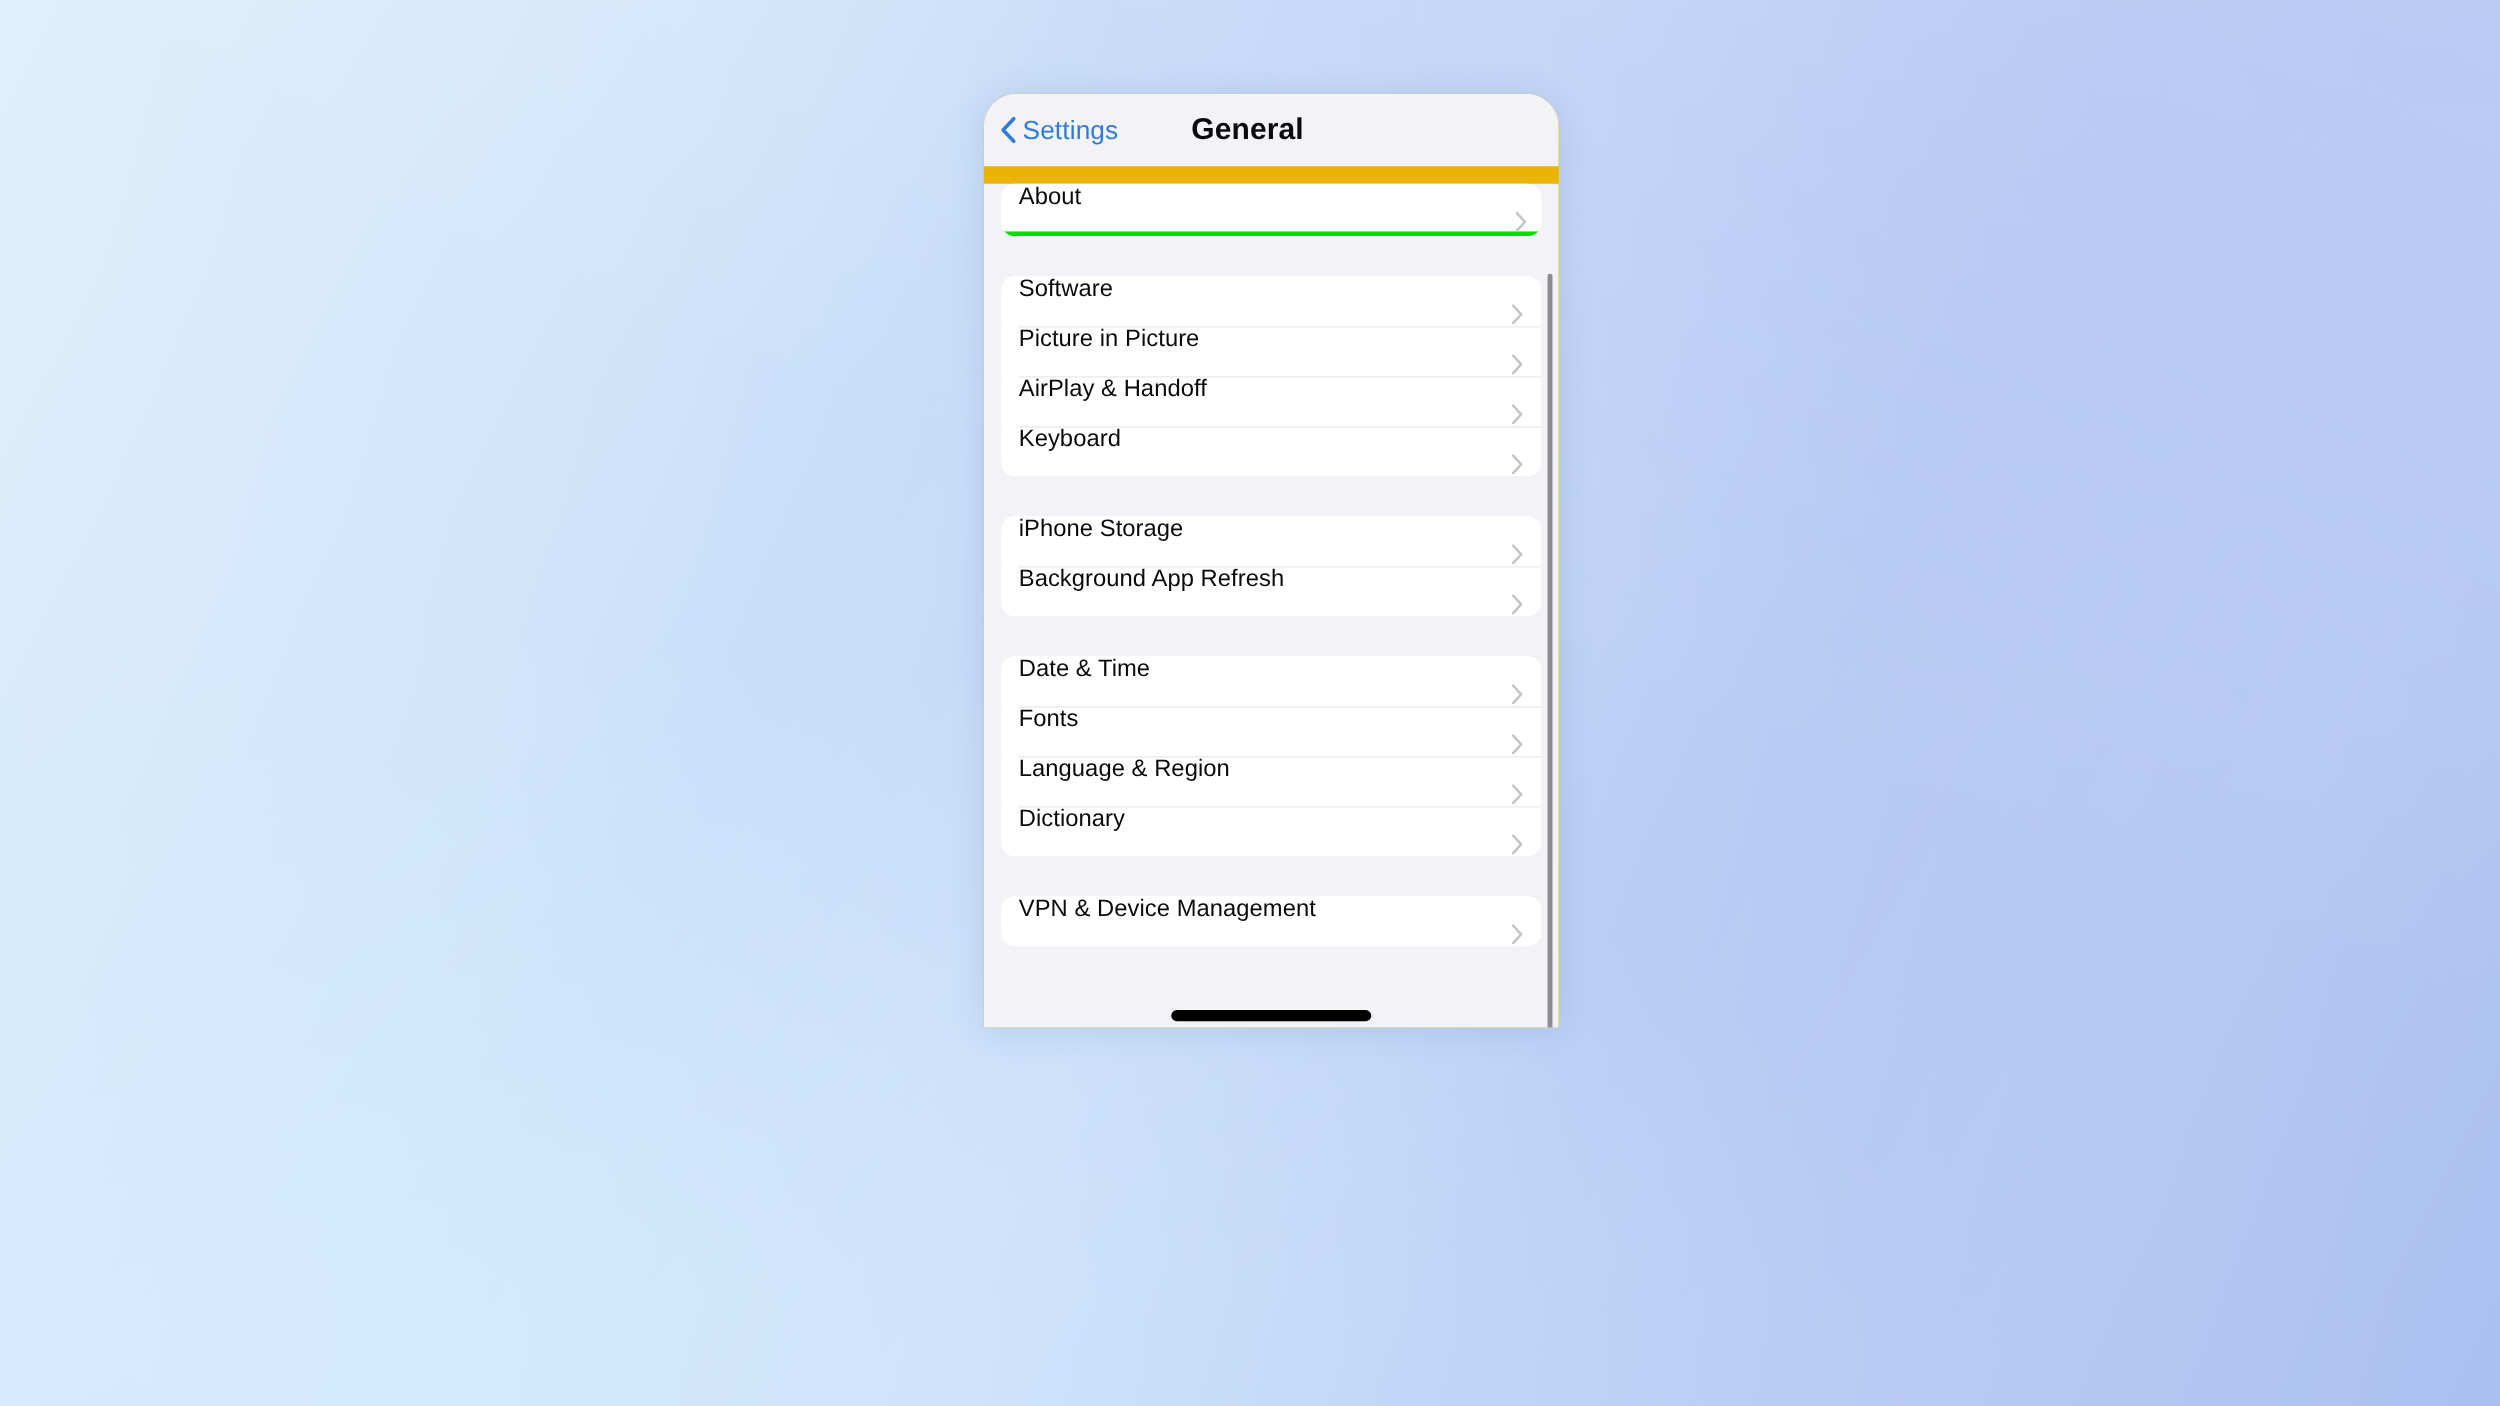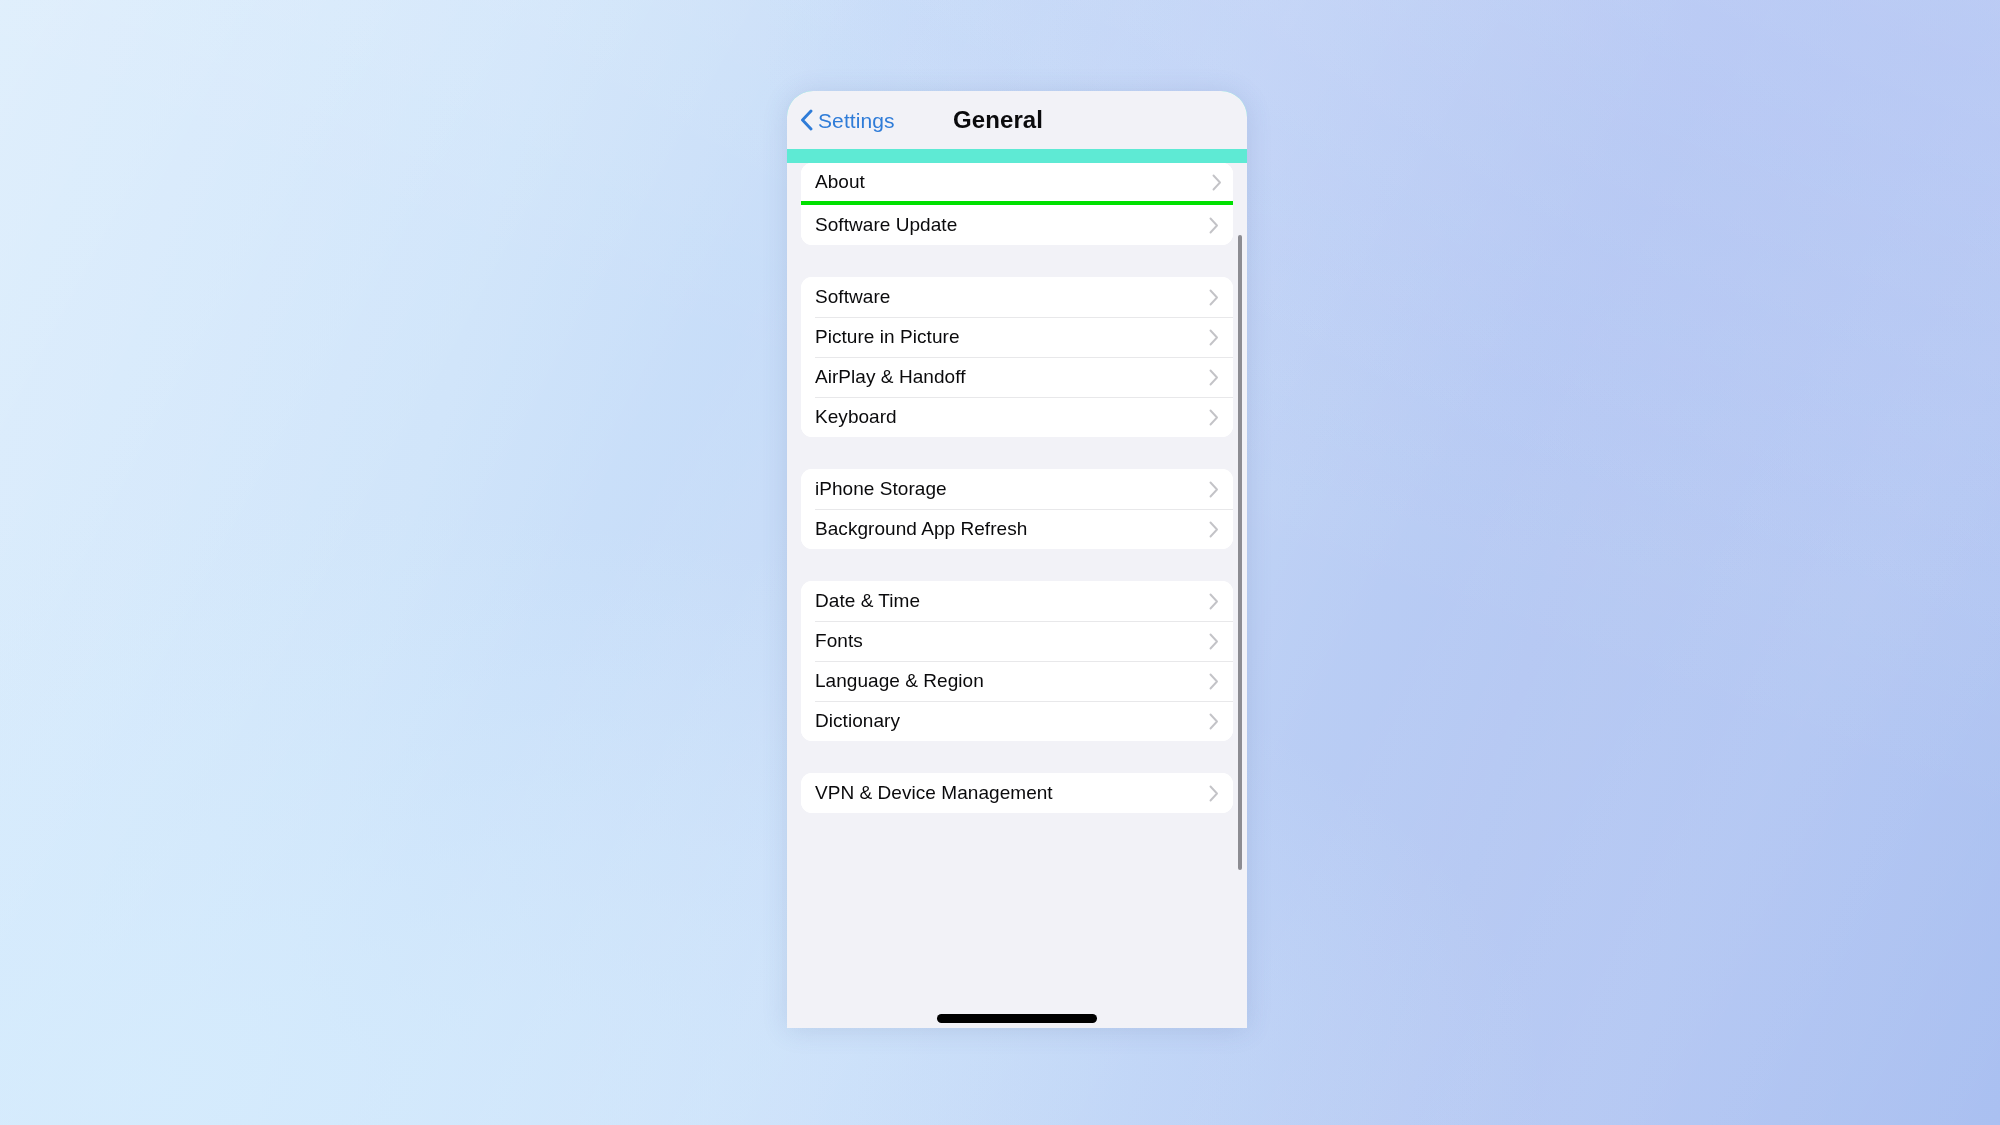--- a/index.html
+++ b/index.html
@@ -41,26 +41,25 @@
       radial-gradient(120% 90% at 8% 96%, rgba(214,236,253,0.85) 0%, rgba(214,236,253,0) 58%),
       radial-gradient(100% 80% at 98% 4%, rgba(166,186,242,0.55) 0%, rgba(166,186,242,0) 60%);
   }
 
   
   #phone {
     position: absolute;
     left: 787px;
     top: 75px;
     width: 460px;
-    height: 937px;
-    background: #5eead4;
+    height: 747px;
+    background: #eab308;
     border-radius: 26px 26px 0 0;
     overflow: hidden;
     box-shadow: 0 2px 26px rgba(70,95,150,0.16);
-    margin-top: 16px;
   }
 
   
   #navbar {
     position: relative;
     height: 58px;
     background: #f2f2f7;
     display: flex;
     align-items: center;
   }
@@ -113,24 +112,25 @@
     border-radius: 11px;
     overflow: hidden;
     margin-bottom: 32px;
   }
   .group:first-child { margin-top: 14px; }
 
   .row {
     position: relative;
     height: 40px;
     display: flex;
-    align-items: center;
+    align-items: flex-start;
     padding: 0 14px 0 14px;
     cursor: pointer;
     background: #fff;
+    flex-direction: column;
   }
   .row + .row::before {
     content: "";
     position: absolute;
     left: 14px;
     right: 0;
     top: 0;
     height: 1px;
     background: #e8e8ea;
   }
@@ -207,26 +207,20 @@
     <div id="groups-host">
         <div class="group" id="group-0">
           <div id="row-about-wrap" style="border-color: rgb(0, 224, 0);">
             <div class="row">
               <span class="row-label">About</span>
               <svg class="row-chevron" viewBox="0 0 10 17" fill="none" aria-hidden="true">
                 <path d="M1.5 1.5 L8 8.5 L1.5 15.5" stroke="#c3c3c7" stroke-width="1.9" stroke-linecap="round" stroke-linejoin="round"></path>
               </svg>
             </div>
           </div>
-          <div class="row">
-            <span class="row-label">Software Update</span>
-            <svg class="row-chevron" viewBox="0 0 10 17" fill="none" aria-hidden="true">
-              <path d="M1.5 1.5 L8 8.5 L1.5 15.5" stroke="#c3c3c7" stroke-width="1.9" stroke-linecap="round" stroke-linejoin="round"></path>
-            </svg>
-          </div>
         </div>
         <div class="group" id="group-1">
           <div class="row">
             <span class="row-label">Software</span>
             <svg class="row-chevron" viewBox="0 0 10 17" fill="none" aria-hidden="true">
               <path d="M1.5 1.5 L8 8.5 L1.5 15.5" stroke="#c3c3c7" stroke-width="1.9" stroke-linecap="round" stroke-linejoin="round"></path>
             </svg>
           </div>
           <div class="row">
             <span class="row-label">Picture in Picture</span>

